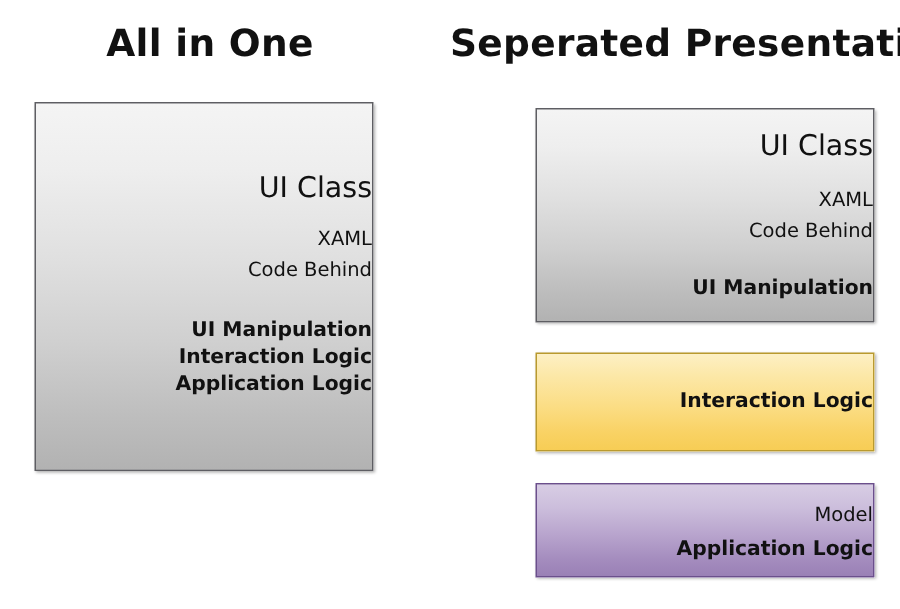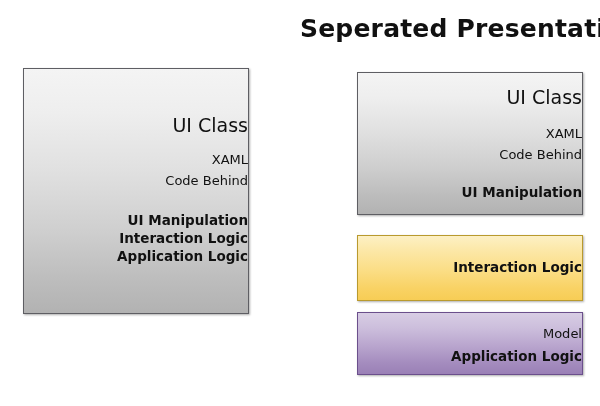--- a/index.html
+++ b/index.html
@@ -121,29 +121,30 @@
   #rui-ui-class   { top: 13px; }
   #rui-xaml       { top: 50px; }
   #rui-codebehind { top: 71px; }
   #rui-manip      { top: 110px; }
 
   
   #right-box-interaction { left: 357px; top: 235px; width: 226px; height: 66px; }
   #ril-label { top: 22px; }
 
   
-  #right-box-model { left: 357px; top: 312px; width: 226px; height: 63px; }
+  #right-box-model { left: 357px; top: 322px; width: 226px; height: 63px; }
   #rmodel-title { top: 10px; }
   #rmodel-sub   { top: 34px; }
 </style>
 </head>
 <body>
 
 <div class="diagram">
 
+  <div class="col-title left">All in One</div>
 
   <div class="box grey" id="left-box">
     <div class="box-inner t-lg" id="left-ui-class">UI Class</div>
     <div class="box-inner t-md" id="left-xaml">XAML</div>
     <div class="box-inner t-md" id="left-codebehind">Code Behind</div>
     <div class="box-inner" id="left-stack">
       <div class="t-sm">UI Manipulation</div>
       <div class="t-sm">Interaction Logic</div>
       <div class="t-sm">Application Logic</div>
     </div>

